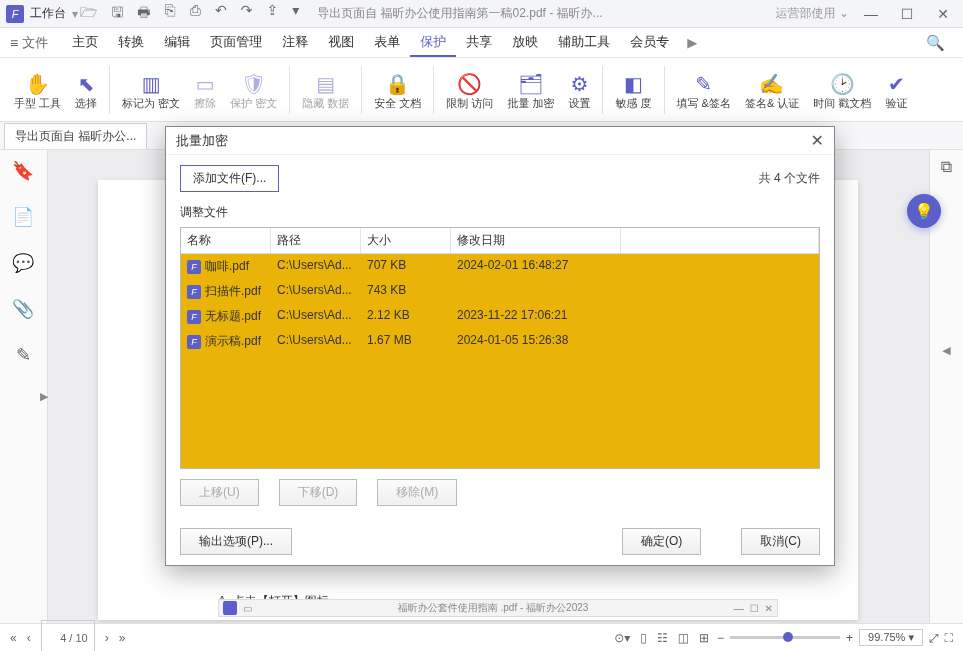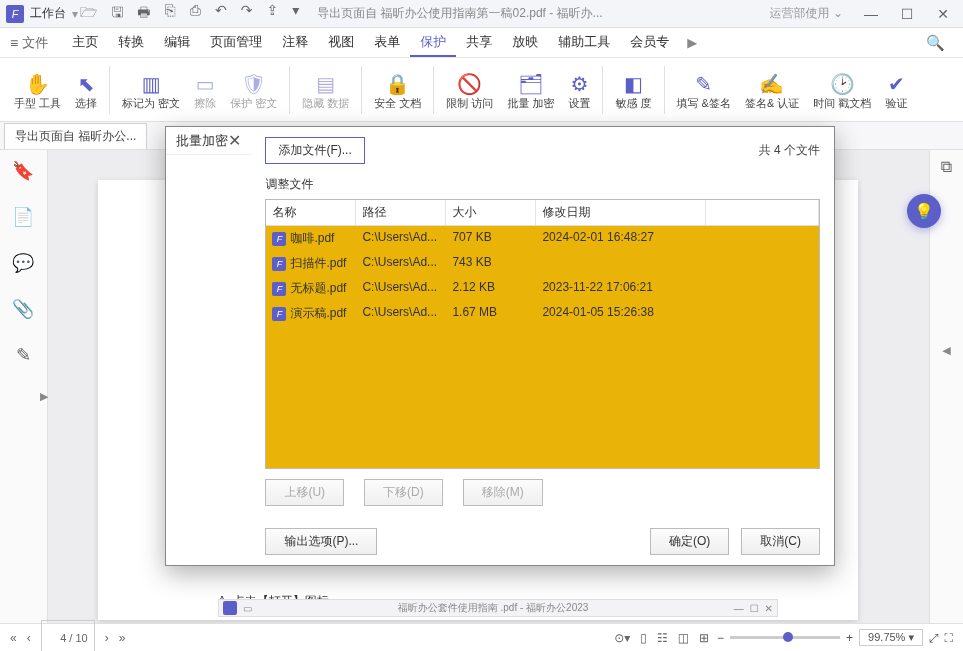--- a/index.html
+++ b/index.html
@@ -4,21 +4,21 @@
 <style>
 *{margin:0;padding:0;box-sizing:border-box;font-family:"Microsoft YaHei","微软雅黑",sans-serif;user-select:none}
 body{width:963px;height:651px;background:#fff;overflow:hidden;position:relative}
 .titlebar{height:28px;background:#f4f5f9;display:flex;align-items:center;padding:0 6px;font-size:12px;border-bottom:1px solid #e0e0e0}
 .titlebar .logo{width:18px;height:18px;background:#5b5fc7;border-radius:2px;display:flex;align-items:center;justify-content:center;color:#fff;font-size:11px;font-style:italic;margin-right:6px}
 .titlebar .workbench{color:#333;margin-right:8px}
 .titlebar .qat{display:flex;gap:14px;color:#666}
 .titlebar .qat span{cursor:pointer;font-size:14px}
 .titlebar .doctitle{flex:1;text-align:left;color:#888;font-size:12px;padding-left:18px;overflow:hidden;white-space:nowrap}
 .titlebar .right{display:flex;gap:8px;align-items:center;color:#666}
-.titlebar .right .dept{color:#999;font-size:12px;margin-right:6px}
+.titlebar .right .dept{color:#999;font-size:12px;}
 .titlebar .right .wbtn{width:28px;text-align:center;font-size:14px;cursor:pointer}
 .menubar{height:30px;display:flex;align-items:center;padding:0 10px;font-size:13px;color:#333;border-bottom:1px solid #e8e8e8;gap:4px}
 .menubar .file{display:flex;align-items:center;gap:4px;margin-right:10px;color:#666}
 .menubar .file .ham{font-size:14px}
 .menubar .tab{padding:4px 10px;cursor:pointer}
 .menubar .tab.active{color:#5b5fc7;border-bottom:2px solid #5b5fc7}
 .menubar .more{color:#888;padding:0 4px}
 .menubar .search{margin-left:auto;color:#888;font-size:15px;padding:0 8px}
 .ribbon{height:64px;background:#fff;display:flex;align-items:center;padding:2px 8px;font-size:11px;color:#444;border-bottom:1px solid #e0e0e0;gap:2px}
 .rbtn{display:flex;flex-direction:column;align-items:center;justify-content:center;padding:2px 6px;cursor:pointer;min-width:34px;height:58px}
@@ -40,21 +40,21 @@
 .statusbar{position:absolute;bottom:0;left:0;right:0;height:28px;background:#fff;border-top:1px solid #e0e0e0;display:flex;align-items:center;padding:0 10px;font-size:12px;color:#555;gap:8px}
 .statusbar .nav{display:flex;gap:10px;align-items:center}
 .statusbar .nav span{cursor:pointer;color:#666}
 .statusbar .pagebox{border:1px solid #ccc;padding:11px 6px;font-size:11px;min-width:54px;text-align:right}
 .statusbar .spacer{flex:1}
 .statusbar .viewbtns{display:flex;gap:10px;color:#666}
 .statusbar .zoom{display:flex;align-items:center;gap:6px}
 .statusbar .zslider{width:110px;height:3px;background:#ccc;position:relative}
 .statusbar .zslider::after{content:"";position:absolute;left:48%;top:-4px;width:10px;height:10px;background:#5b5fc7;border-radius:50%}
 .statusbar .zbox{border:1px solid #ccc;padding:1px 8px;font-size:11px}
-.dialog{position:absolute;left:165px;top:126px;width:670px;height:440px;background:#fff;border:1px solid #888;box-shadow:0 8px 24px rgba(0,0,0,.3);z-index:100;display:flex;flex-direction:row}
+.dialog{position:absolute;left:165px;top:126px;width:670px;height:440px;background:#fff;border:1px solid #888;box-shadow:0 8px 24px rgba(0,0,0,.3);z-index:100;display:flex;flex-direction:column}
 .dialog .dtitle{height:28px;display:flex;align-items:center;padding:0 10px;font-size:13px;color:#333;border-bottom:1px solid #f0f0f0}
 .dialog .dtitle .close{margin-left:auto;font-size:16px;cursor:pointer;color:#555}
 .dialog .dbody{flex:1;padding:10px 14px;display:flex;flex-direction:column;font-size:12px;color:#333}
 .dialog .addrow{display:flex;align-items:center;margin-bottom:8px}
 .dialog .addbtn{border:1px solid #5b5fc7;background:#fff;color:#333;padding:4px 12px;font-size:12px;cursor:pointer}
 .dialog .addrow .count{margin-left:auto;color:#444}
 .dialog .adjust{margin:4px 0 6px;color:#333}
 .dialog .table{border:1px solid #bbb;flex:1;overflow:auto;background:#eab308}
 .dialog .thead{display:flex;background:#fff;border-bottom:1px solid #ddd;font-size:12px;color:#333}
 .dialog .thead div{padding:4px 6px;border-right:1px solid #e4e4e4}
@@ -63,21 +63,21 @@
 .dialog .col3{width:90px}
 .dialog .col4{width:170px}
 .dialog .col5{flex:1}
 .dialog .trow{display:flex;font-size:12px;color:#333;padding:2px 0}
 .dialog .trow div{padding:2px 6px;overflow:hidden;white-space:nowrap;text-overflow:ellipsis}
 .dialog .trow .fico{display:inline-flex;width:14px;height:14px;background:#5b5fc7;border-radius:2px;color:#fff;align-items:center;justify-content:center;font-size:9px;margin-right:4px;font-style:italic}
 .dialog .btnrow{display:flex;gap:20px;margin-top:10px}
 .dialog .dbtn{border:1px solid #bbb;background:linear-gradient(#fcfcfc,#efefef);padding:4px 18px;font-size:12px;cursor:pointer;color:#333}
 .dialog .dbtn.disabled{color:#aaa}
 .dialog .footer{display:flex;margin-top:22px;align-items:center}
-.dialog .footer .right{margin-left:auto;display:flex;gap:12px}
+.dialog .footer .right{margin-left:auto;display:flex;gap:40px}
 </style>
 </head>
 <body>
 
 <div class="titlebar">
   <div class="logo">F</div>
   <span class="workbench">工作台</span>
   <span style="color:#999;margin:0 2px 0 -2px">▾</span>
   <div class="qat">
     <span>🗁</span>

